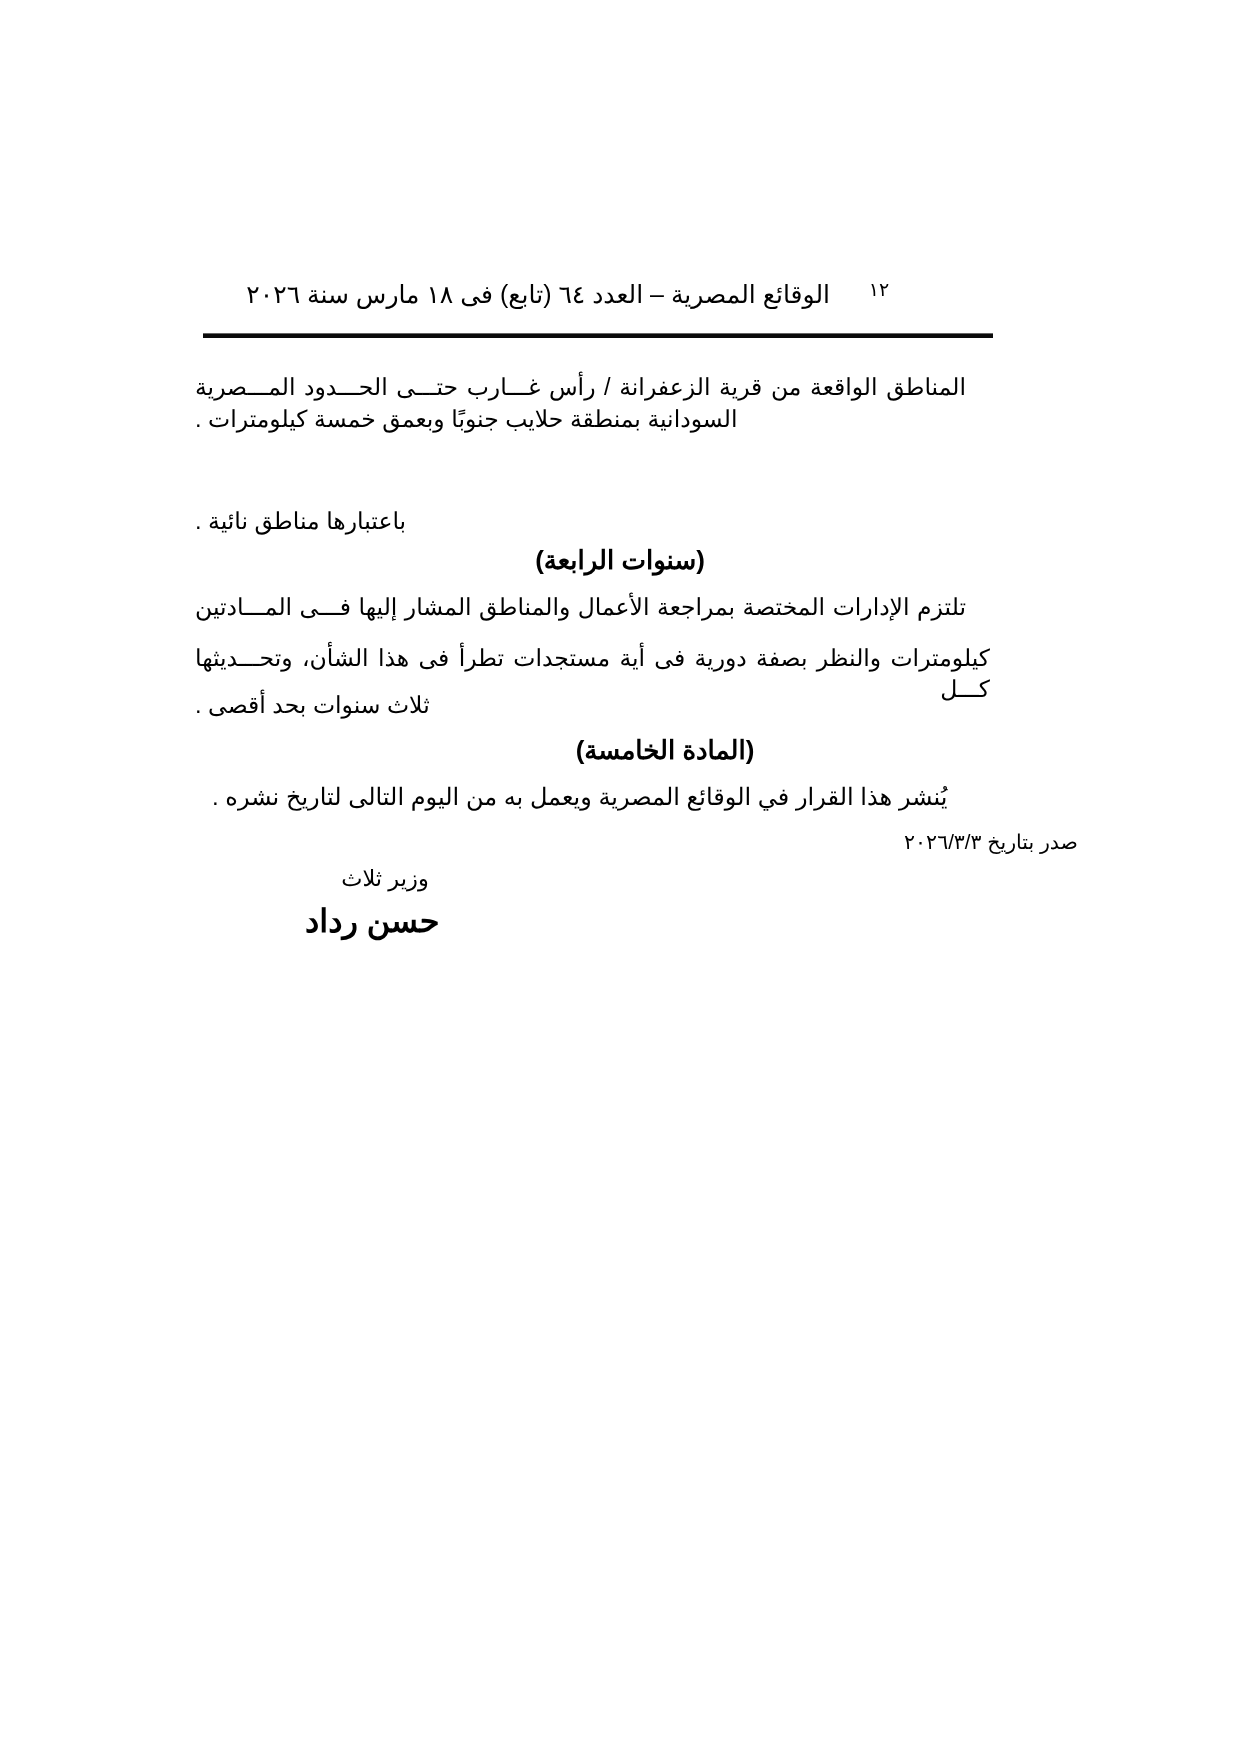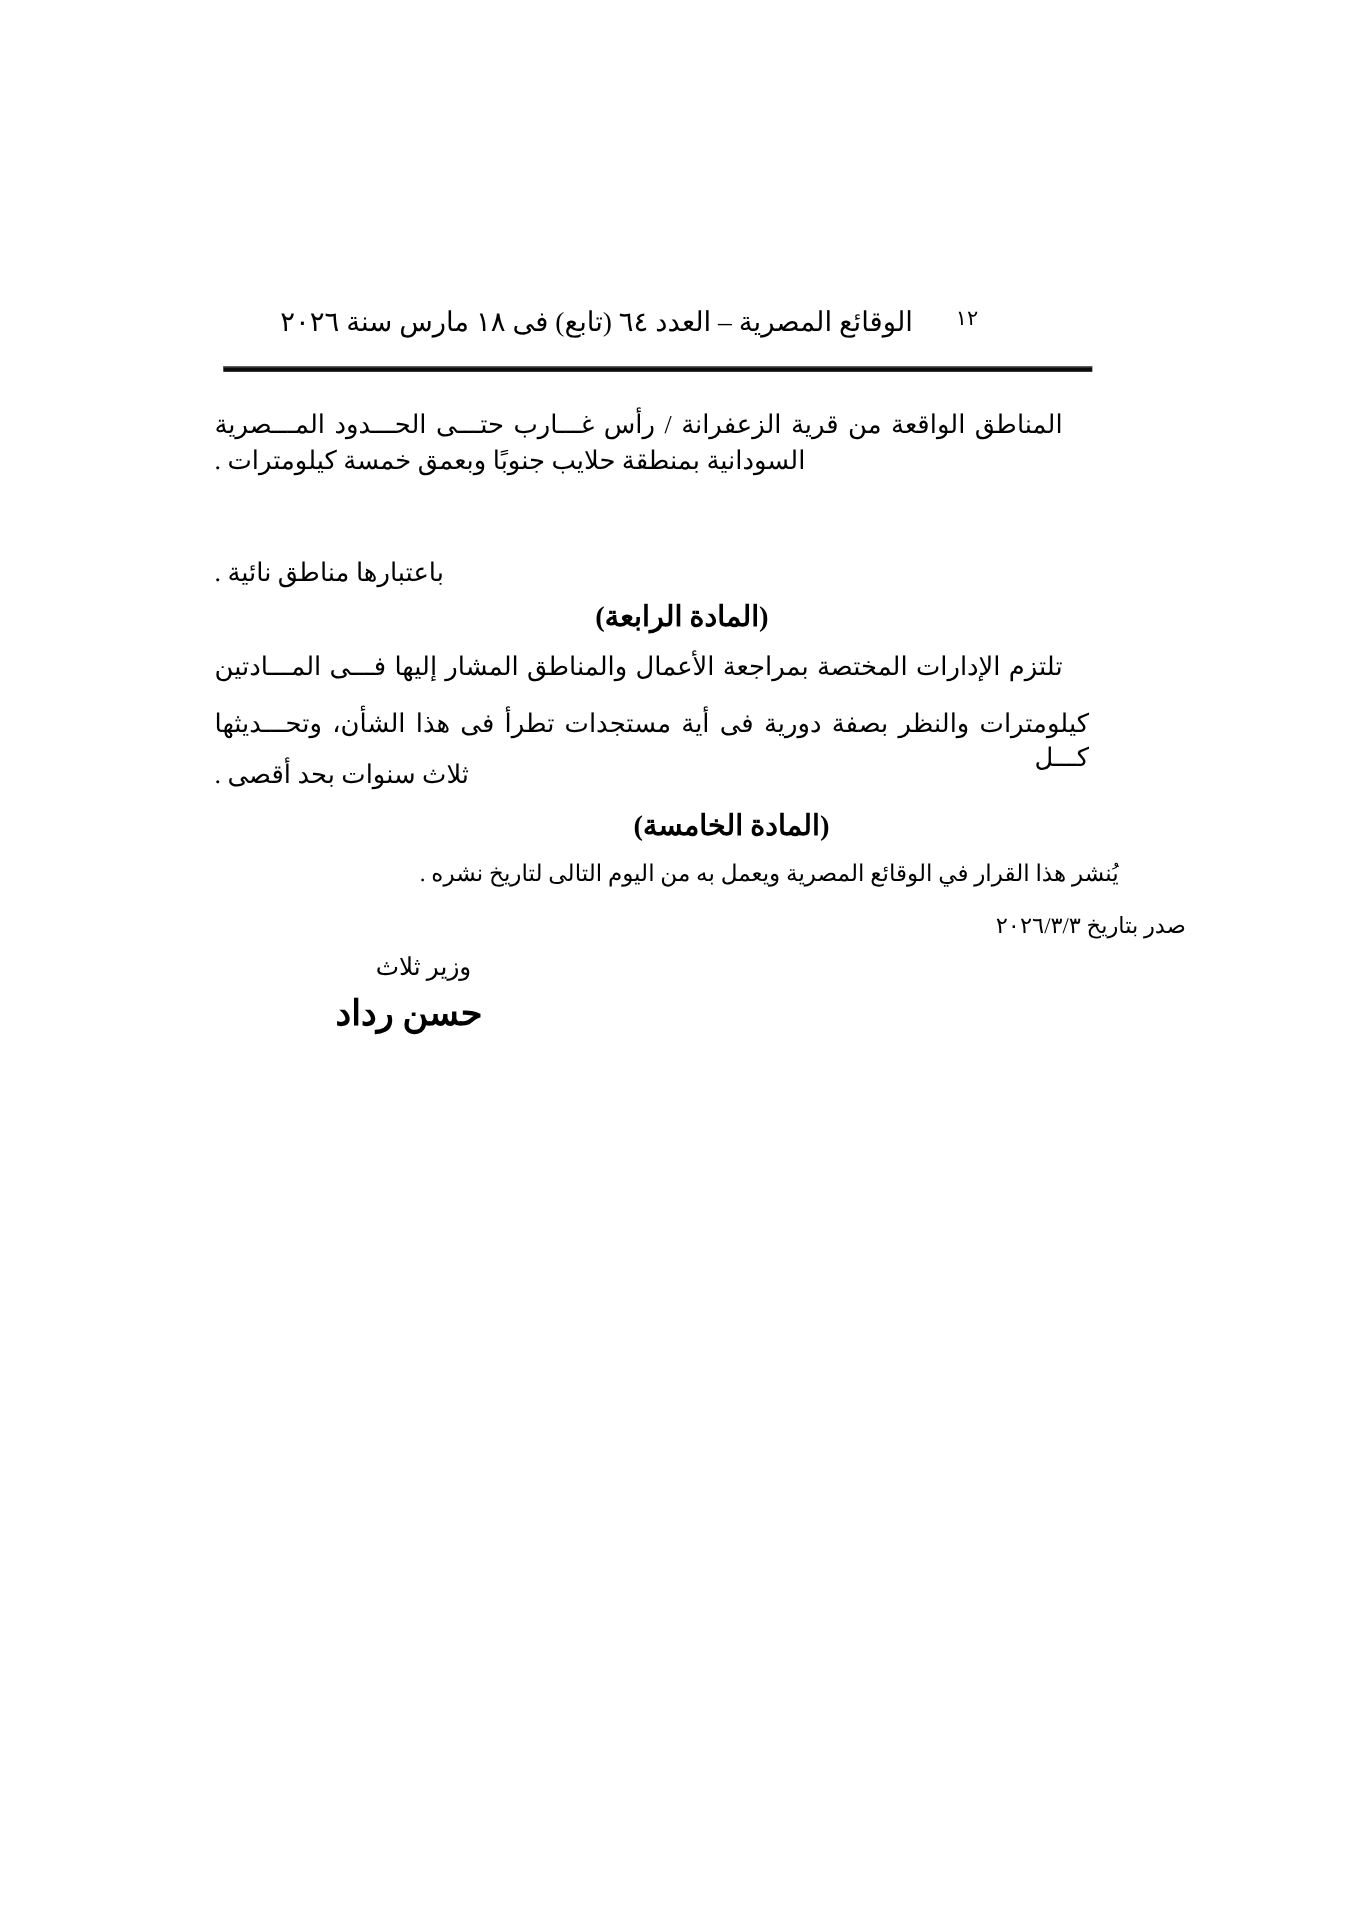--- a/index.html
+++ b/index.html
@@ -7,21 +7,21 @@
     padding: 0;
     background: #ffffff;
   }
   .page {
     position: relative;
     width: 1240px;
     height: 1755px;
     margin: 0 auto;
     background: #ffffff;
     color: #000000;
-    font-family: Liberation Serif, serif;
+    font-family: Liberation Sans, sans-serif;
     direction: rtl;
     overflow: hidden;
   }
   .abs { position: absolute; }
 
   
   .header-title {
     top: 278px; left: 270px; width: 560px;
     font-size: 25px; line-height: 1.3;
     text-align: center;
@@ -62,23 +62,23 @@
 
   .line-p1l1 { top: 372px; }
   .line-p1l2 { top: 404px; }
   .line-p2l1 { top: 456px; }
   .line-p2l2 { top: 506px; }
   .line-p3l1 { top: 592px; }
   .line-p3l2 { top: 643px; }
   .line-p3l3 { top: 690px; }
 
   .publication-clause {
-    top: 781px; left: 195px; width: 822px;
-    font-size: 21px; line-height: 1.3;
-    text-align: right;
+    top: 781px; left: 212px; width: 822px;
+    font-size: 24px; line-height: 1.3;
+    text-align: left;
     white-space: nowrap;
   }
   .date-line {
     top: 829px; left: 600px; width: 478px;
     font-size: 20.5px; line-height: 1.3;
     text-align: right;
     white-space: nowrap;
   }
   .minister-title {
     top: 864px; left: 305px; width: 160px;
@@ -105,21 +105,21 @@
 
   <div class="abs header-rule"></div>
 
   <div class="abs body-line justified indent line-p1l1">المناطق الواقعة من قرية الزعفرانة / رأس غـــارب حتـــى الحـــدود المـــصرية</div>
 
   <div class="abs body-line flush-right line-p1l2">السودانية بمنطقة حلايب جنوبًا وبعمق خمسة كيلومترات .</div>
 
 
   <div class="abs body-line flush-right line-p2l2">باعتبارها مناطق نائية .</div>
 
-  <div class="abs article-heading heading-four">(المادة الرابعة)</div>
+  <div class="abs article-heading heading-four">(سنوات الرابعة)</div>
 
   <div class="abs body-line justified indent line-p3l1">تلتزم الإدارات المختصة بمراجعة الأعمال والمناطق المشار إليها فـــى المـــادتين</div>
 
   <div class="abs body-line justified line-p3l2">كيلومترات والنظر بصفة دورية فى أية مستجدات تطرأ فى هذا الشأن، وتحـــديثها كـــل</div>
 
   <div class="abs body-line flush-right line-p3l3">ثلاث سنوات بحد أقصى .</div>
 
   <div class="abs article-heading heading-five">(المادة الخامسة)</div>
 
   <div class="abs publication-clause">يُنشر هذا القرار في الوقائع المصرية ويعمل به من اليوم التالى لتاريخ نشره .</div>

